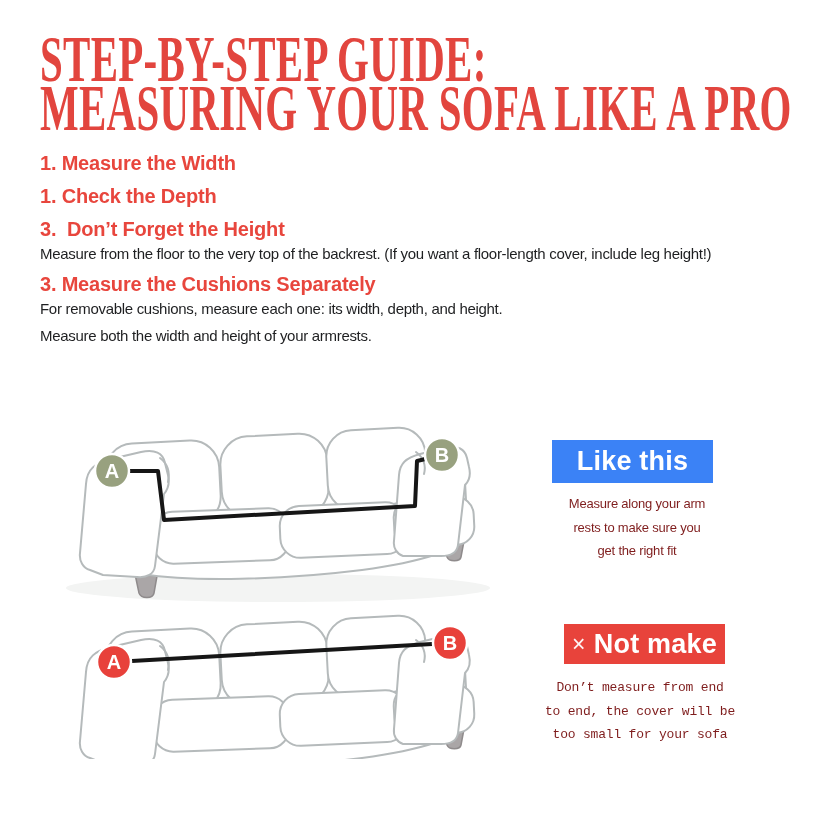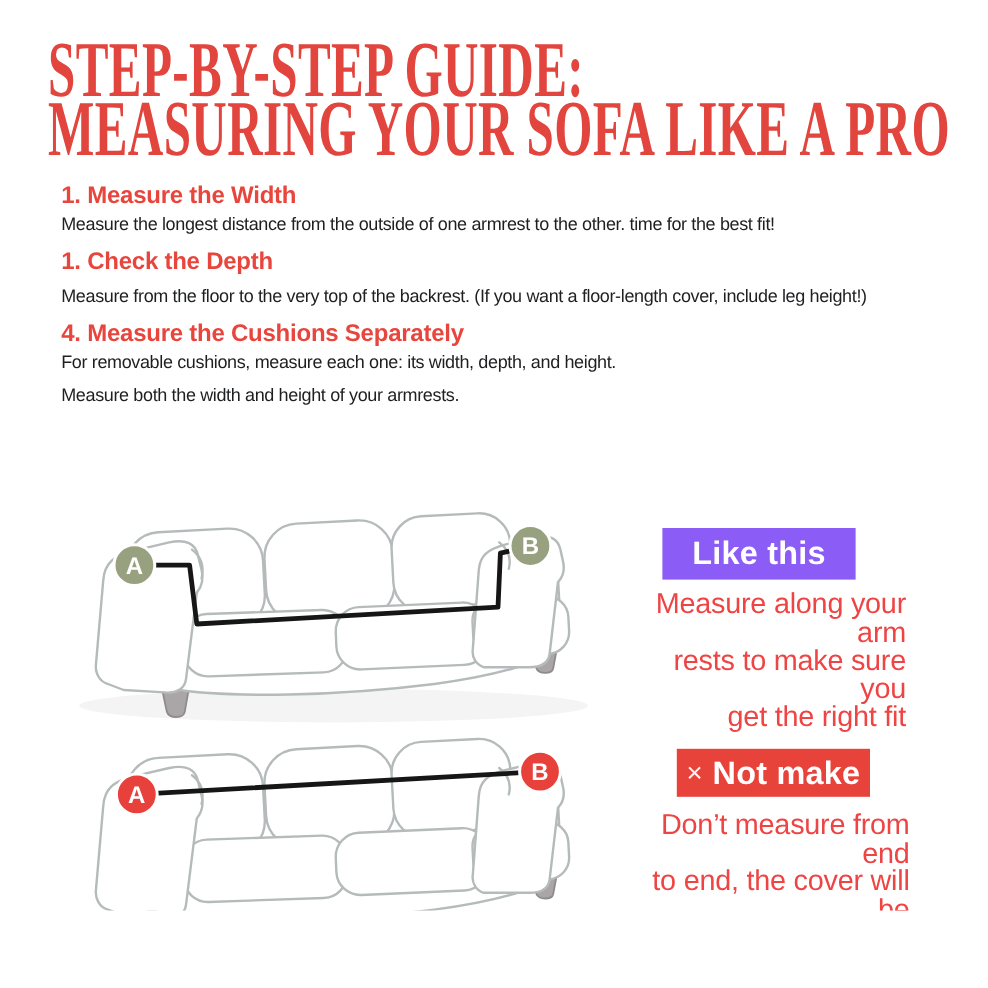--- a/index.html
+++ b/index.html
@@ -10,21 +10,21 @@
   }
   
   .title { position:absolute; left:40px; top:34px; }
   .title-line {
     display:block; font-family:"Liberation Serif", serif; font-weight:700;
     font-size:66px; line-height:49px; color:#E2453E; white-space:nowrap;
     transform:scaleX(0.62); transform-origin:left center; letter-spacing:0.5px;
   }
   
   .steps { position:absolute; left:40px; top:150px; width:780px; }
-  .step { margin-bottom:7px;margin-left:11px; }
+  .step { margin-bottom:7px; }
   .step-heading {
     font-size:20px; font-weight:700; color:#E8463D; line-height:26px;
     margin-bottom:2px; white-space:pre-wrap; letter-spacing:-0.2px;
   }
   .step-body {
     font-size:15px; color:#1E1F21; line-height:20px;
     white-space:nowrap; letter-spacing:-0.3px;
   }
   
   .figure { position:absolute; width:480px; height:195px; }
@@ -33,29 +33,29 @@
   .figure svg { display:block; width:480px; height:195px; }
   .marker-label {
     font-family:"Liberation Sans", sans-serif; font-weight:700; font-size:20px;
     fill:#ffffff; text-anchor:middle;
   }
   
   .badge {
     position:absolute; display:flex; align-items:center; justify-content:center;
     gap:8px; color:#ffffff; font-weight:700; font-size:27px; letter-spacing:0.2px;
   }
-  .badge-like { left:552px; top:440px; width:161px; height:43px; background:#8b5cf6; }
+  .badge-like { left:552px; top:440px; width:161px; height:43px; background:#3b82f6; }
   .badge-not  { left:564px; top:624px; width:161px; height:40px; background:#E8433B; }
   .badge .x-mark { font-weight:400; font-size:23px; opacity:0.95; line-height:1; }
   .caption {
-    position:absolute; width:236px; text-align:right; color:#ef4444;
-    font-size:24px; line-height:23.5px; white-space:pre-line; letter-spacing:-0.2px;
+    position:absolute; width:236px; text-align:center; color:#7f1d1d;
+    font-size:13px; line-height:23.5px; white-space:pre-line; letter-spacing:-0.2px;
   }
   .caption-like { left:519px; top:492px; }
-  .caption-not  { left:522px; top:676px; }
+  .caption-not  { left:522px; top:676px;font-family:Liberation Mono, monospace; }
 </style>
 </head>
 <body>
 
 <div class="page">
 
   <svg width="0" height="0" style="position:absolute" aria-hidden="true">
     <defs>
       <g id="sofa-art" stroke-linecap="round" stroke-linejoin="round">
         <ellipse cx="238" cy="170" rx="212" ry="14" fill="#f3f4f3"></ellipse>
@@ -84,30 +84,30 @@
   </svg>
 
   <header class="title">
     <span class="title-line">STEP-BY-STEP GUIDE:</span>
     <span class="title-line">MEASURING YOUR SOFA LIKE A PRO</span>
   </header>
 
   <section class="steps">
     <div class="step">
       <div class="step-heading">1. Measure the Width</div>
-      <div class="step-body">Measure the longest distance from the outside of one armrest to the other. time for the best fit!</div>
     </div>
     <div class="step">
       <div class="step-heading">1. Check the Depth</div>
     </div>
     <div class="step">
+      <div class="step-heading">3.  Don’t Forget the Height</div>
       <div class="step-body">Measure from the floor to the very top of the backrest. (If you want a floor-length cover, include leg height!)</div>
     </div>
     <div class="step">
-      <div class="step-heading">4. Measure the Cushions Separately</div>
+      <div class="step-heading">3. Measure the Cushions Separately</div>
       <div class="step-body">For removable cushions, measure each one: its width, depth, and height.</div>
     </div>
     <div class="step">
       <div class="step-body">Measure both the width and height of your armrests.</div>
     </div>
   </section>
 
   <div class="figure figure-correct">
     <svg viewBox="0 0 480 195">
       <use href="#sofa-art"></use>

